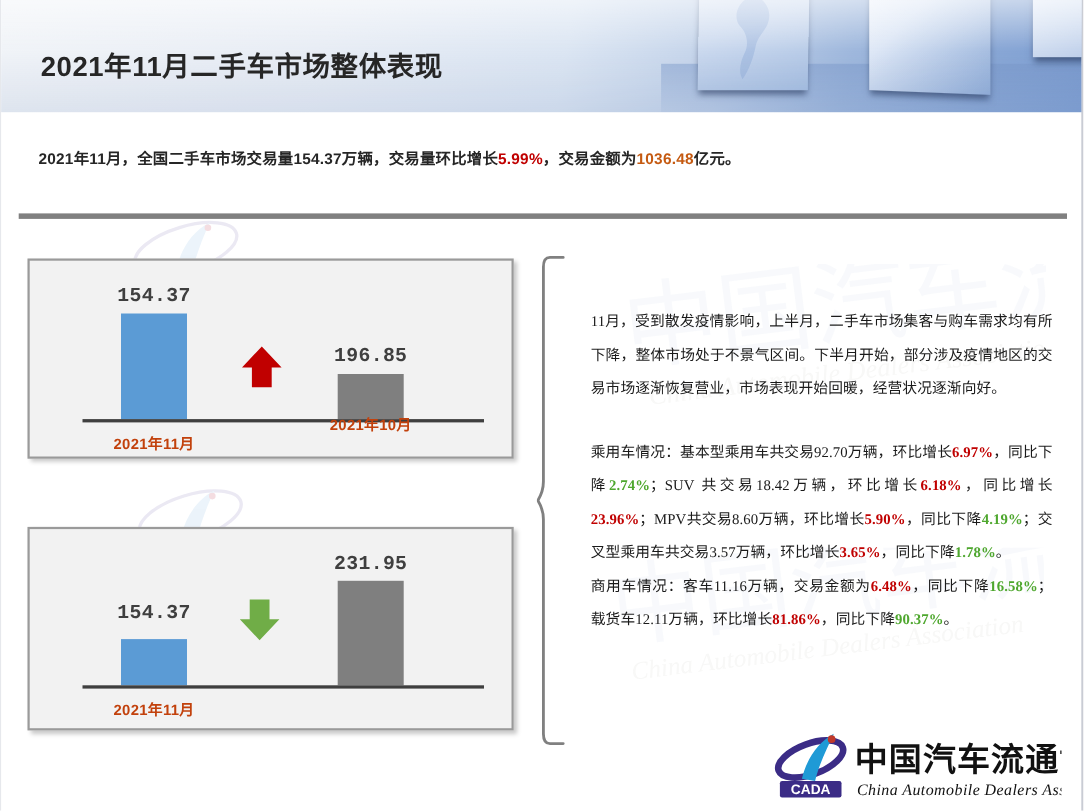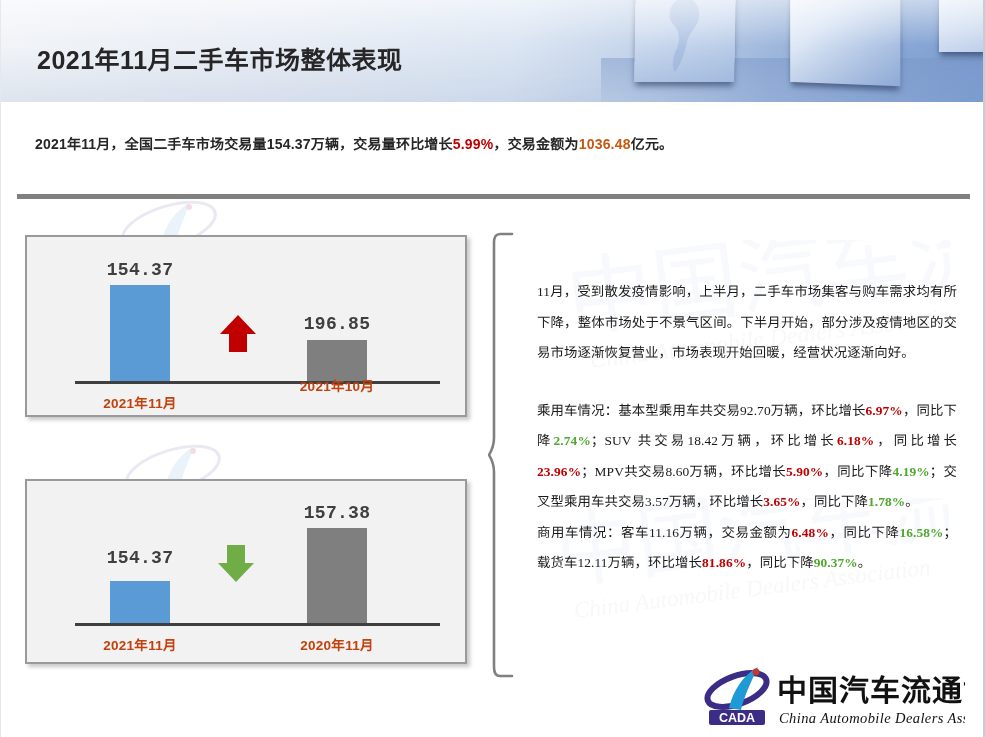--- a/index.html
+++ b/index.html
@@ -280,29 +280,28 @@
 
       <div class="bar-value" style="left: 53px; top: 67px;">154.37</div>
       <div class="bar-wrap" style="left: 83px; top: 0;">
         <div class="bar blue" style="height: 42px; width: 60px;"></div>
       </div>
 
       <svg class="arrow" style="left: 190px; top: 62px;" viewBox="0 0 38 40">
         <polygon points="19,39 1,20 10,20 10,2 28,2 28,20 37,20" fill="#70AD47"></polygon>
       </svg>
 
-      <div class="bar-value" style="left: 250px; top: 22px;">157.38</div>
+      <div class="bar-value" style="left: 250px; top: 22px;">231.95</div>
       <div class="bar-wrap" style="left: 280px; top: 0;">
         <div class="bar gray" style="height: 95px; width: 60px;"></div>
       </div>
 
       <div class="axis"></div>
 
       <div class="cat-label" style="left: 38px; top: 153px;">2021年11月</div>
-      <div class="cat-label" style="left: 235px; top: 153px;">2020年11月</div>
     </div>
   </div>
 
   <svg class="brace" viewBox="0 0 26 448" preserveAspectRatio="none">
     <path d="M24 3 H12 C7 3 6 7 6 12 V207 C6 214 4 219 1 224 C4 229 6 234 6 241 V436 C6 441 7 445 12 445 H24" fill="none" stroke="#808080" stroke-width="2.6" stroke-linecap="round" stroke-linejoin="round"></path>
   </svg>
 
   <div class="body-text">
 
     <p>11月，受到散发疫情影响，上半月，二手车市场集客与购车需求均有所下降，整体市场处于不景气区间。下半月开始，部分涉及疫情地区的交易市场逐渐恢复营业，市场表现开始回暖，经营状况逐渐向好。</p>

